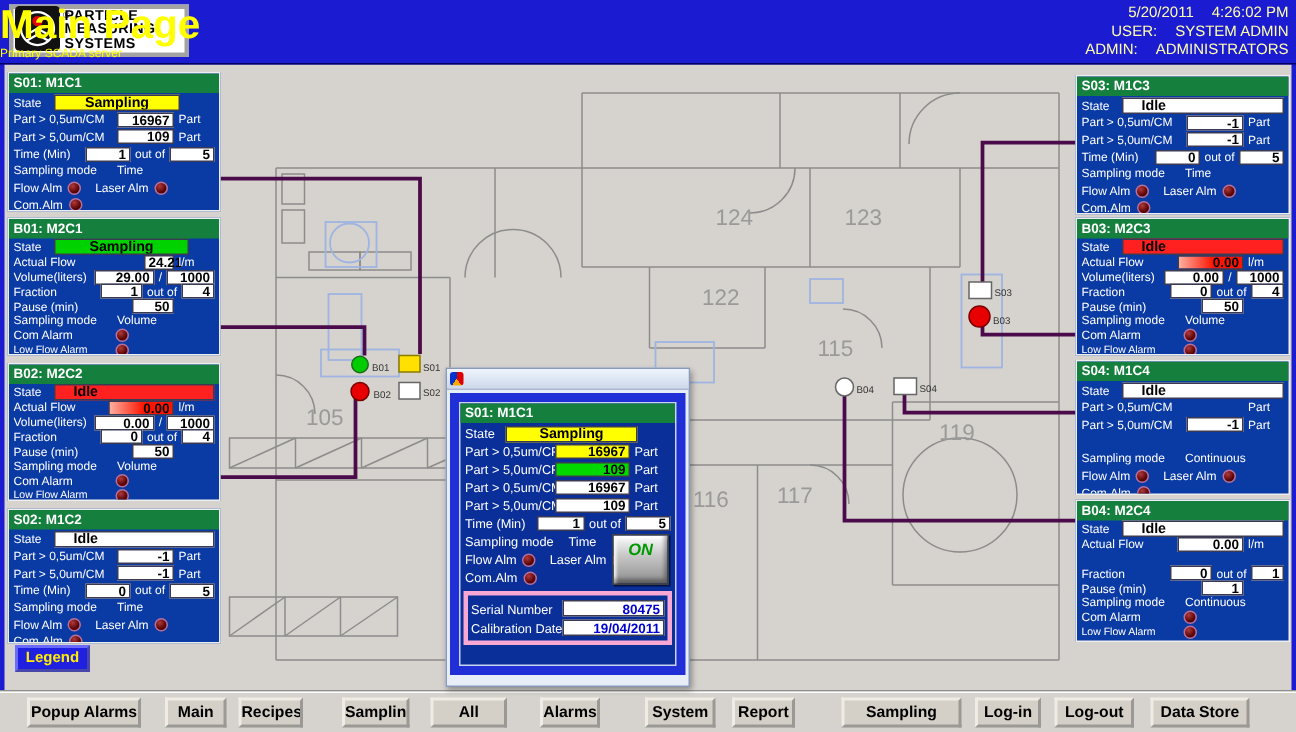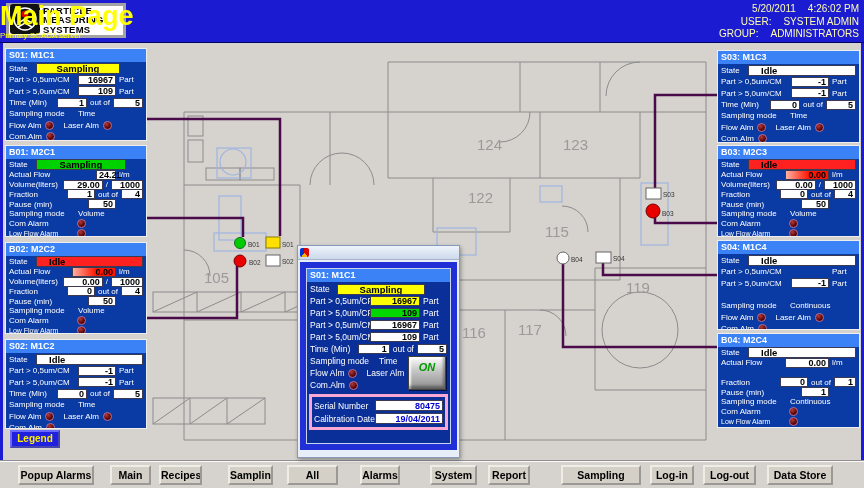--- a/index.html
+++ b/index.html
@@ -16,21 +16,21 @@
   .header-right{position:absolute;right:5px;top:3px;text-align:right;color:#ffffb0;font-size:10px;line-height:12.5px;white-space:nowrap;}
   .header-right .gap{display:inline-block;width:12px;}
   
   .svg-layer{position:absolute;left:0;top:0;z-index:1;}
   svg text{font-family:"Liberation Sans",sans-serif;}
   .room{font-size:15px;fill:#9a9a9a;}
   .mlab{font-size:6.5px;fill:#333;}
   
   .panel{position:absolute;width:142px;background:#0a3aa4;border:1px solid #eee;box-sizing:border-box;z-index:3;overflow:hidden;}
   .panel.right{width:143px;}
-  .ptitle{height:13px;line-height:13px;background:#3b82f6;color:#fff;font-size:9px;font-weight:bold;padding-left:3px;}
+  .ptitle{height:13px;line-height:13px;background:#15803d;color:#fff;font-size:9px;font-weight:bold;padding-left:3px;}
   .pbody{padding:1px 3px 2px 3px;}
   .prow{display:flex;align-items:center;height:11.3px;font-size:8px;color:#fff;white-space:nowrap;}
   .panel.bp .prow{height:9.8px;}
   .popup .prow{height:12px;font-size:8.5px;}
   .plabel{flex:1 1 auto;overflow:hidden;}
   .slabel{width:27px;flex:none;}
   .mlabel{width:69px;flex:none;}
   .vbox{flex:none;background:#fff;border:1px solid #3a3a52;height:10px;line-height:9px;font-size:9px;font-weight:bold;color:#000;text-align:right;padding:0 2px;box-sizing:border-box;}
   .statebox{flex:none;height:11px;line-height:10px;border:1px solid #3a3a52;font-weight:bold;font-size:9.5px;color:#000;text-align:center;box-sizing:border-box;overflow:hidden;}
   .unit{flex:none;width:24px;margin-left:3px;overflow:hidden;}
@@ -203,21 +203,21 @@
         <div>PARTICLE</div>
         <div>MEASURING</div>
         <div>SYSTEMS</div>
       </div>
     </div>
     <div class="header-title">Main Page</div>
     <div class="header-sub">Primary SCADA server</div>
     <div class="header-right">
       <div><span>5/20/2011</span><span class="gap"></span><span>4:26:02 PM</span></div>
       <div><span>USER:</span><span class="gap"></span><span>SYSTEM ADMIN</span></div>
-      <div><span>GROUP:</span><span class="gap"></span><span>ADMINISTRATORS</span></div>
+      <div><span>ADMIN:</span><span class="gap"></span><span>ADMINISTRATORS</span></div>
     </div>
   </div>
 
   <div class="panel sp" style="left:5px;top:48px;height:93px">
     <div class="ptitle">S01: M1C1</div>
     <div class="pbody">
         <div class="prow">
           <span class="slabel">State</span>
           <span class="statebox" style="background: rgb(255, 255, 0); width: 84px;">Sampling</span>
         </div>

